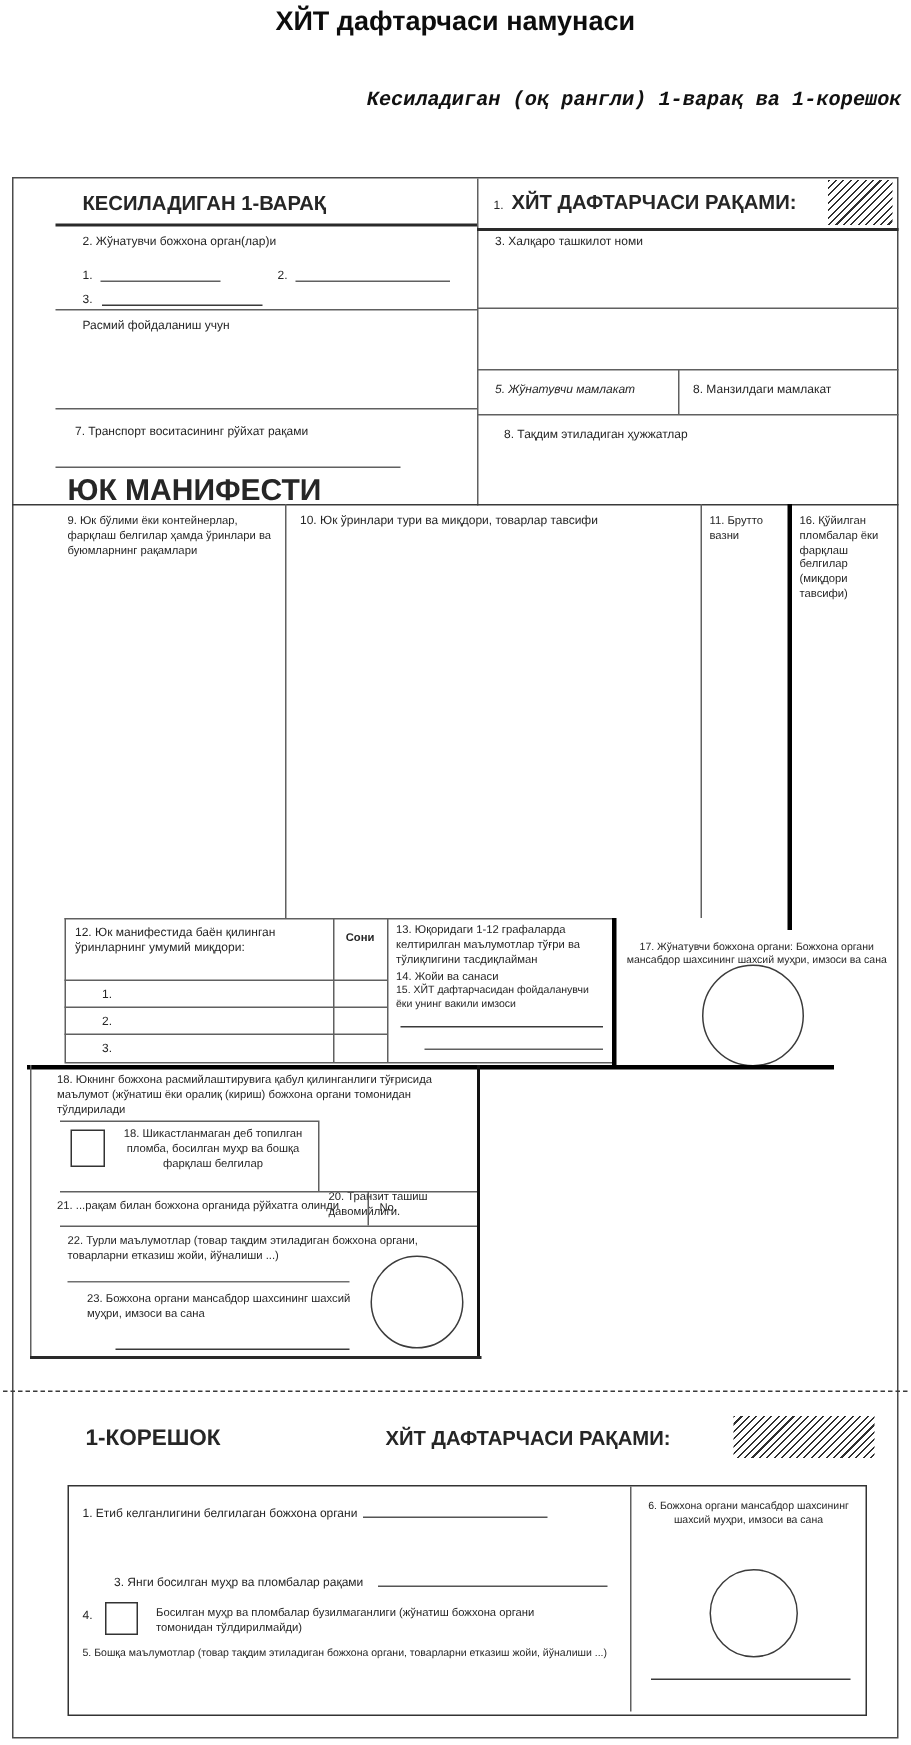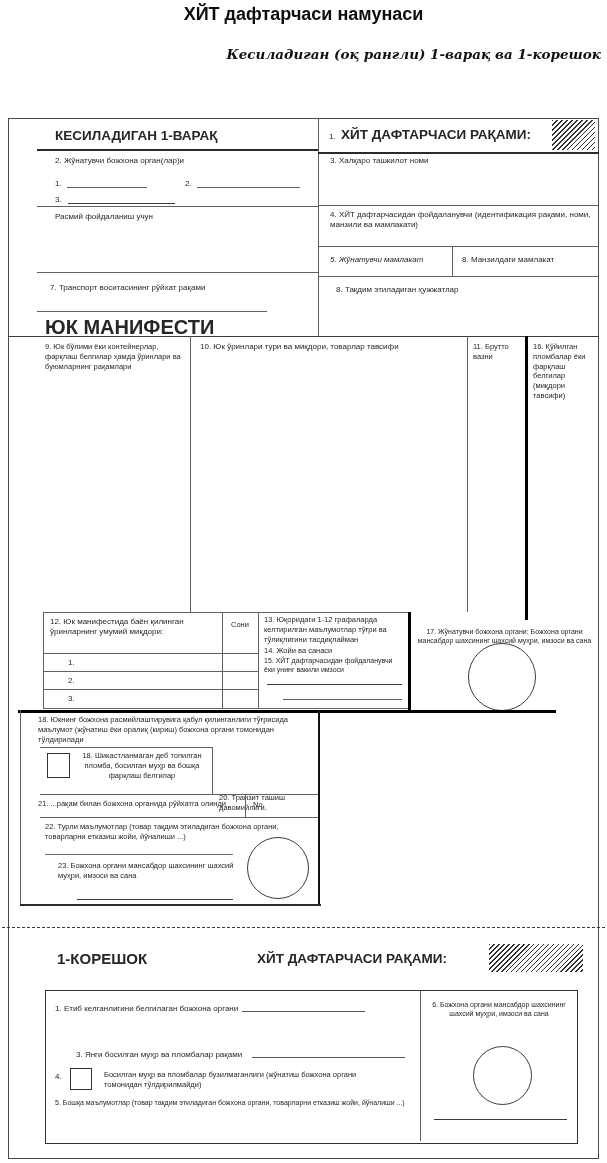--- a/index.html
+++ b/index.html
@@ -37,21 +37,21 @@
     font-family:"DejaVu Serif", serif; font-style:italic; font-weight:bold; font-size:13.5px; color:#111;
   }
   .dashed { position:absolute; height:0; border-top:1.5px dashed #3a3a3a; }
 </style>
 </head>
 <body>
 
 <div id="canvas">
 
   <div class="title" style="top:4px;">ХЙТ дафтарчаси намунаси</div>
-  <div class="subtitle" style="top:46px;">Кесиладиган (оқ рангли) 1-варақ ва 1-корешок</div>
+  <div class="subtitle" style="top:60px;font-family:Liberation Mono, monospace;">Кесиладиган (оқ рангли) 1-варақ ва 1-корешок</div>
 
   <div class="box" style="left:8px; top:118px; width:589px; height:1039px;"></div>
 
   <div class="vl" style="left:318px; top:119px; height:218px;"></div>
   <div class="t bold" style="left:55px; top:127px; font-size:13.5px;">КЕСИЛАДИГАН 1-ВАРАҚ</div>
   <div class="hl hl2" style="left:37px; top:149px; width:281px;"></div>
   <div class="t" style="left:329px; top:132px;">1.</div>
   <div class="t bold" style="left:341px; top:126px; font-size:13.5px;">ХЙТ ДАФТАРЧАСИ РАҚАМИ:</div>
   <div class="hatch" style="left:552px; top:120px; width:43px; height:30px;"></div>
   <div class="hl hl2" style="left:318px; top:152px; width:281px;"></div>
@@ -65,21 +65,20 @@
   <div class="hl hl15" style="left:68px; top:203px; width:107px;"></div>
   <div class="hl" style="left:37px; top:206px; width:281px;"></div>
   <div class="t" style="left:55px; top:212px;">Расмий фойдаланиш учун</div>
   <div class="hl" style="left:37px; top:272px; width:281px;"></div>
   <div class="t" style="left:50px; top:283px;">7. Транспорт воситасининг рўйхат рақами</div>
   <div class="hl" style="left:37px; top:311px; width:230px;"></div>
   <div class="t bold" style="left:45px; top:314px; font-size:20px;">ЮК МАНИФЕСТИ</div>
 
   <div class="t" style="left:330px; top:156px;">3. Халқаро ташкилот номи</div>
   <div class="hl" style="left:318px; top:205px; width:281px;"></div>
-  <div class="t" style="left:330px; top:210px; width:262px;">4. ХЙТ дафтарчасидан фойдаланувчи (идентификация рақами, номи, манзили ва мамлакати)</div>
   <div class="hl" style="left:318px; top:246px; width:281px;"></div>
   <div class="vl" style="left:452px; top:246px; height:30px;"></div>
   <div class="t" style="left:330px; top:255px;font-style:italic;">5. Жўнатувчи мамлакат</div>
   <div class="t" style="left:462px; top:255px;">8. Манзилдаги мамлакат</div>
   <div class="hl" style="left:318px; top:276px; width:281px;"></div>
   <div class="t" style="left:336px; top:285px;">8. Тақдим этиладиган ҳужжатлар</div>
 
   <div class="hl hl15" style="left:8px; top:336px; width:591px;"></div>
   <div class="vl" style="left:190px; top:336px; height:276px;"></div>
   <div class="vl" style="left:467px; top:336px; height:276px;"></div>
@@ -90,21 +89,21 @@
   <div class="t75" style="left:533px; top:342px; width:60px;">16. Қўйилган пломбалар ёки фарқлаш белгилар (миқдори тавсифи)</div>
 
   <div class="hl" style="left:43px; top:612px; width:365px;"></div>
   <div class="vl" style="left:43px; top:612px; height:96px;"></div>
   <div class="vl" style="left:222px; top:612px; height:96px;"></div>
   <div class="vl" style="left:258px; top:612px; height:96px;"></div>
   <div class="hl" style="left:43px; top:708px; width:365px;"></div>
   <div class="vl vl3" style="left:408px; top:612px; height:99px;"></div>
 
   <div class="t" style="left:50px; top:617px; width:168px;">12. Юк манифестида баён қилинган ўринларнинг умумий миқдори:</div>
-  <div class="t75 ctr" style="left:224px; top:620px; width:32px;">Сони</div>
+  <div class="t75 ctr" style="left:224px; top:620px; width:32px;font-weight:bold;">Сони</div>
   <div class="hl" style="left:43px; top:653px; width:215px;"></div>
   <div class="t" style="left:68px; top:658px;">1.</div>
   <div class="hl" style="left:43px; top:671px; width:215px;"></div>
   <div class="t" style="left:68px; top:676px;">2.</div>
   <div class="hl" style="left:43px; top:689px; width:215px;"></div>
   <div class="t" style="left:68px; top:694px;">3.</div>
 
   <div class="t75" style="left:264px; top:615px; width:140px;">13. Юқоридаги 1-12 графаларда келтирилган маълумотлар тўғри ва тўлиқлигини тасдиқлайман</div>
   <div class="t75" style="left:264px; top:646px;">14. Жойи ва санаси</div>
   <div class="t7" style="left:264px; top:656px; width:130px;">15. ХЙТ дафтарчасидан фойдаланувчи ёки унинг вакили имзоси</div>

